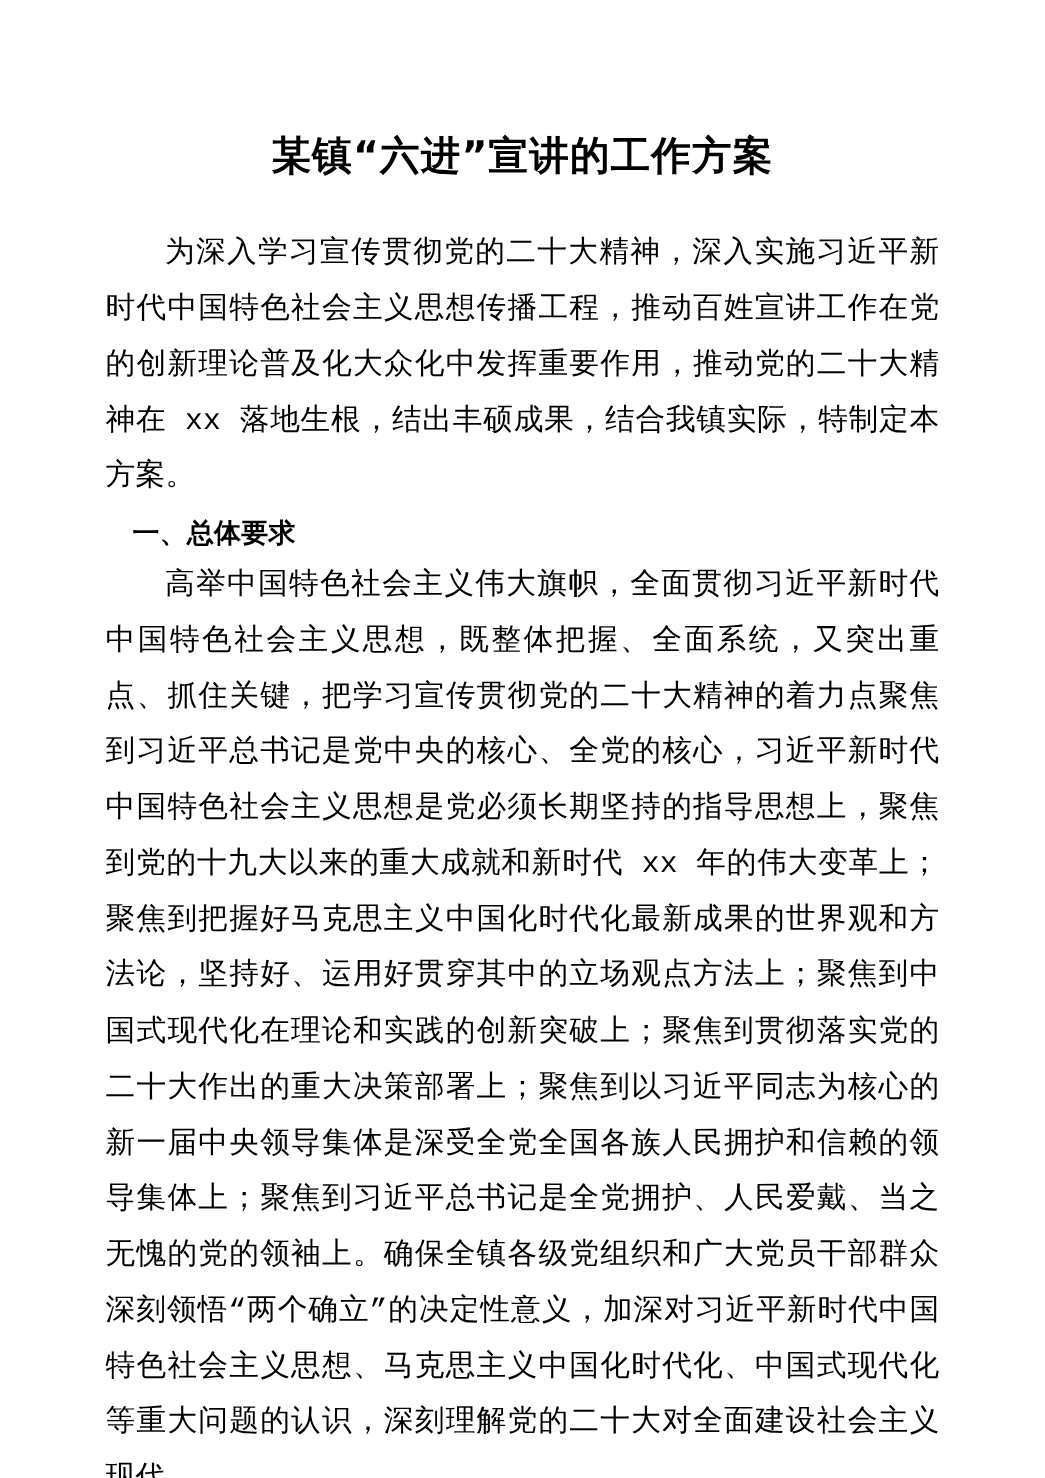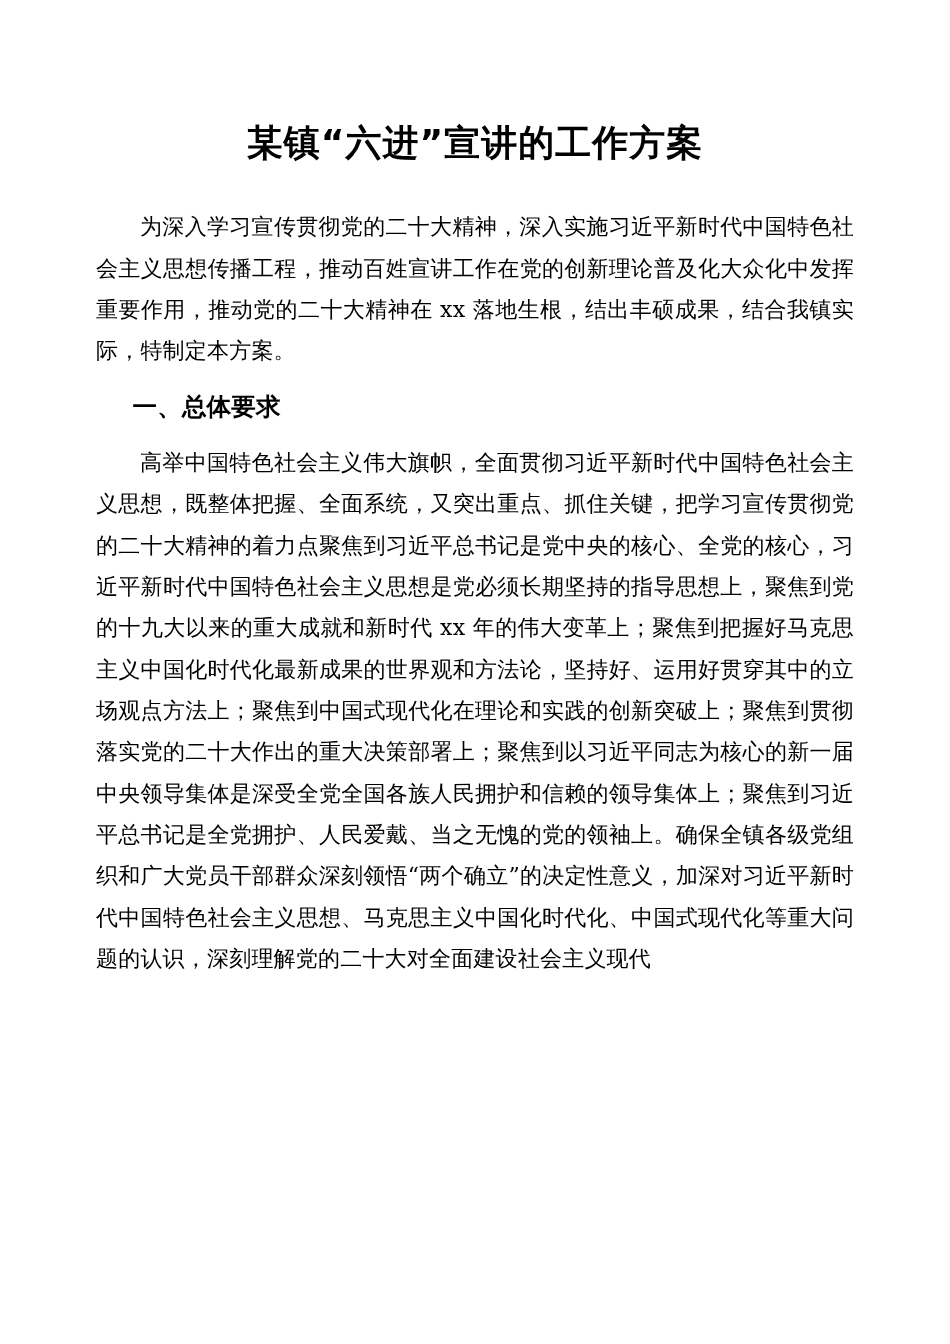--- a/index.html
+++ b/index.html
@@ -24,34 +24,35 @@
   .doc-title {
     font-family: "DejaVu Sans", "Liberation Sans", sans-serif;
     font-weight: bold;
     font-size: 36px;
     text-align: center;
     letter-spacing: 1px;
     margin: 0 0 38px 0;
     line-height: 1.4;
   }
   p.body-text {
-    font-size: 22px;
+    font-size: 27px;
     line-height: 1.88;
     margin: 0 0 2px 0;
     text-align: justify;
     text-justify: inter-ideograph;
     text-indent: 2em;
     letter-spacing: 0.2px;
+    font-family: Liberation Mono, monospace;
   }
   h2.section-heading {
     font-family: "DejaVu Sans", "Liberation Sans", sans-serif;
     font-weight: bold;
     font-size: 24.5px;
     line-height: 1.88;
-    margin: 12px;
+    margin: 0;
     text-indent: 1em;
     letter-spacing: 0.2px;
   }
 </style>
 </head>
 <body>
 
 <div class="page">
   <h1 class="doc-title">某镇“六进”宣讲的工作方案</h1>
   <p class="body-text">为深入学习宣传贯彻党的二十大精神，深入实施习近平新时代中国特色社会主义思想传播工程，推动百姓宣讲工作在党的创新理论普及化大众化中发挥重要作用，推动党的二十大精神在 xx 落地生根，结出丰硕成果，结合我镇实际，特制定本方案。</p>

